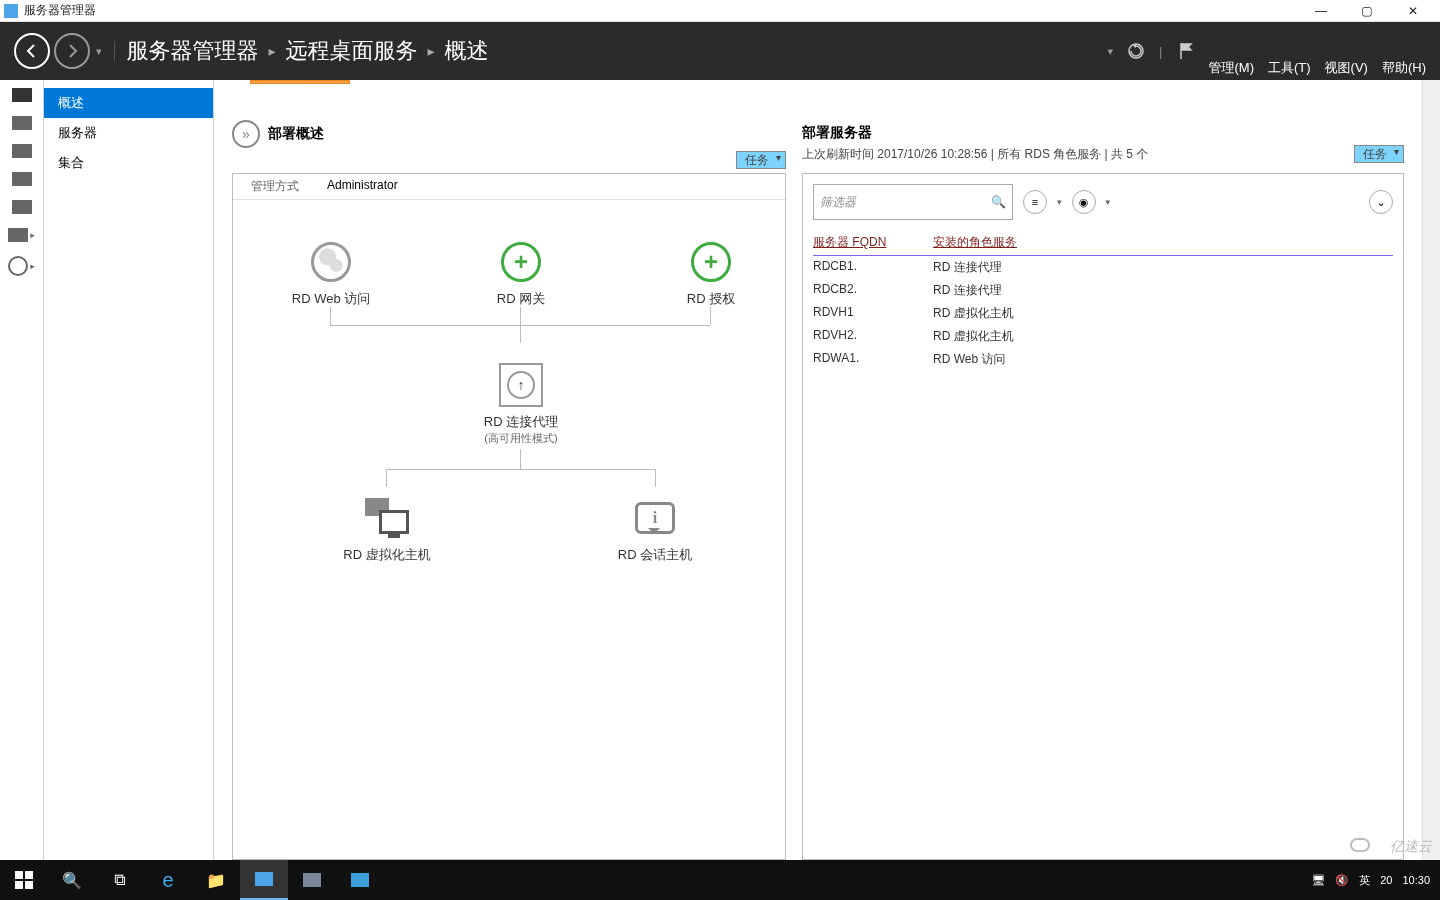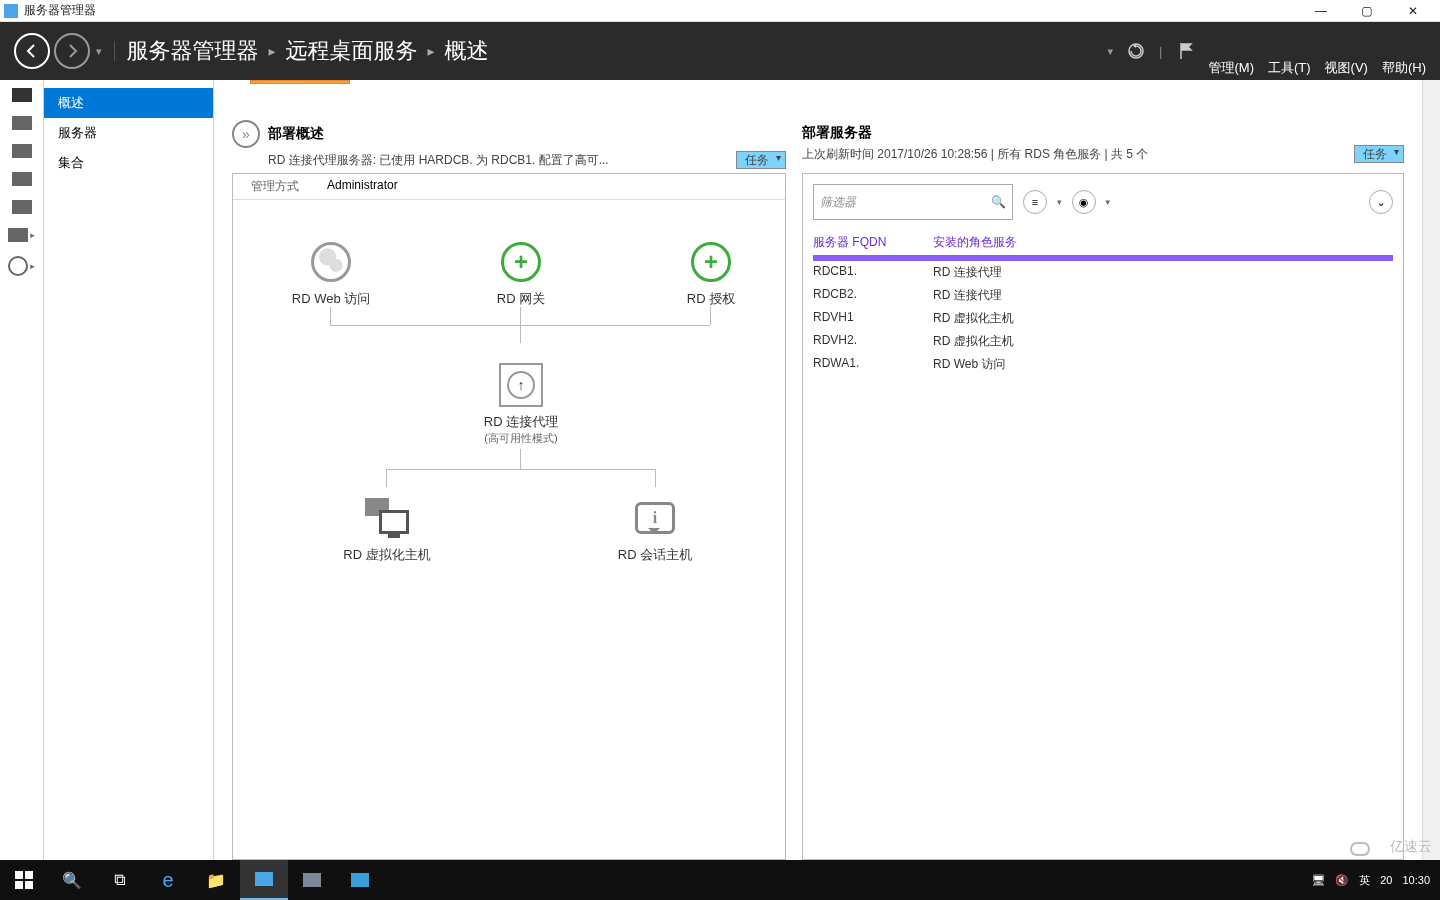--- a/index.html
+++ b/index.html
@@ -80,32 +80,32 @@
 
 .server-box { border:1px solid #bbb; flex:1; margin-top:6px; padding:10px; }
 .toolbar { display:flex; align-items:center; gap:10px; margin-bottom:10px; }
 .filter { flex:0 0 200px; border:1px solid #aaa; height:36px; display:flex; align-items:center; padding:0 6px; font-size:12px; color:#888; font-style:italic; }
 .filter .mag { margin-left:auto; font-style:normal; }
 .toolbtn { width:24px; height:24px; border:1px solid #aaa; border-radius:50%; display:flex; align-items:center; justify-content:center; font-size:11px; cursor:pointer; }
 .toolbar .drop { font-size:9px; color:#666; }
 .toolbar .expand { margin-left:auto; }
 
 .grid { font-size:12px; }
-.grid .ghead { display:flex; color:#6d28d9; border-bottom:6px solid #8b5cf6; padding:4px 0; }
+.grid .ghead { display:flex; color:#7f1d1d; border-bottom:1px solid #8b5cf6; padding:4px 0;text-decoration:underline; }
 .grid .ghead .c1 { width:120px; }
 .grid .row { display:flex; padding:3px 0; color:#333; }
 .grid .row .c1 { width:120px; }
 
 
 .taskbar { position:absolute; bottom:0; left:0; right:0; height:40px; background:#101010; display:flex; align-items:center; }
 .taskbar .tbtn { width:48px; height:40px; display:flex; align-items:center; justify-content:center; color:#fff; cursor:pointer; }
 .taskbar .tbtn.active { background:#333; border-bottom:2px solid #76b9ed; }
 .taskbar .tray { margin-left:auto; display:flex; align-items:center; gap:10px; padding-right:10px; color:#fff; font-size:11px; }
 .taskbar .clock { text-align:right; line-height:1.1; font-size:11px; }
-.watermark { position:absolute; right:8px; bottom:44px; font-size:14px; color:#bbb; display:flex; align-items:flex-end; gap:20px; }
+.watermark { position:absolute; right:8px; bottom:44px; font-size:14px; color:#bbb; display:flex; align-items:flex-start; gap:20px;font-style:italic; }
 .watermark .wlogo { width:20px; height:14px; border:2px solid #bbb; border-radius:10px; }
 </style>
 </head>
 <body>
 
 <div class="win-titlebar">
   <div class="ico"></div>
   <div class="title">服务器管理器</div>
   <div class="winbtn">—</div>
   <div class="winbtn">▢</div>
@@ -179,21 +179,20 @@
 
   <div class="content">
     <div class="leftcol">
       <div style="height:4px;background:#ff9d3b;border:1px solid #e58a2b;width:100px;margin:0 0 36px 18px;font-size:9px;color:#fff;overflow:hidden;padding:0 2px"><span>了解详细信息</span></div>
 
       <div class="panel-head">
         <div class="round">»</div>
         <div class="ptitle">部署概述</div>
       </div>
       <div class="subline">
-        <span>RD 连接代理服务器: 已使用 HARDCB.           为 RDCB1.              配置了高可...</span>
         <span class="right"><span class="taskbtn">任务</span></span>
       </div>
 
       <div class="deploy-box">
         <div class="deploy-tabs">
           <div class="tab">管理方式</div>
           <div class="val">Administrator</div>
         </div>
 
         <div class="diagram">

